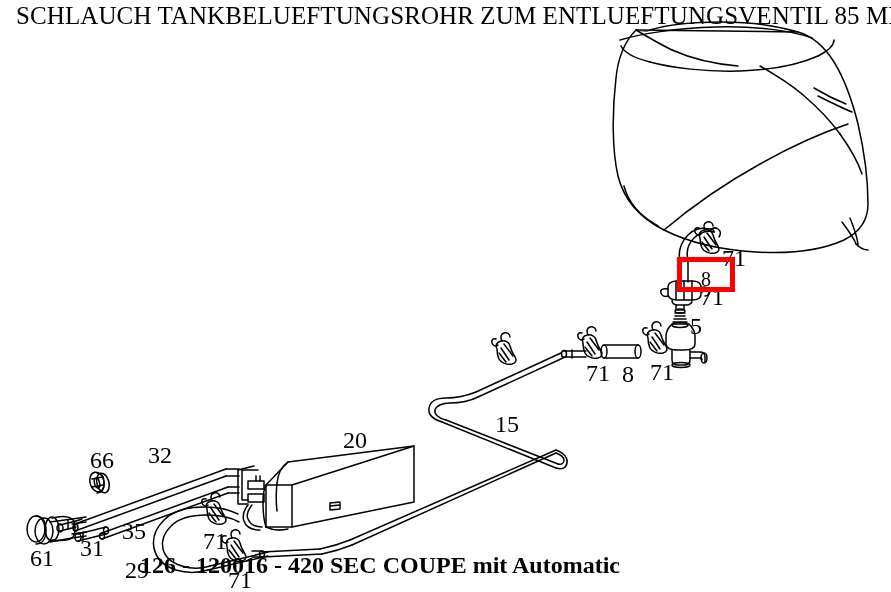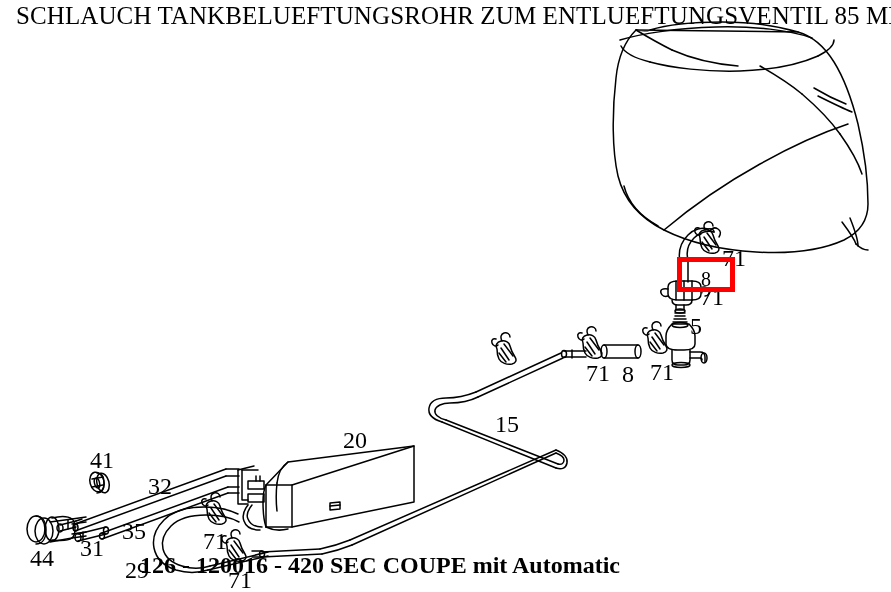--- a/index.html
+++ b/index.html
@@ -340,26 +340,26 @@
   <div class="caption-text">126 - 120016 - 420 SEC COUPE mit Automatic</div>
 
   <div class="part-label" style="left:722px; top:248px;">71</div>
   <div class="part-label" style="left:700px; top:287px;">71</div>
   <div class="part-label" style="left:690px; top:316px;">5</div>
   <div class="part-label" style="left:586px; top:363px;">71</div>
   <div class="part-label" style="left:622px; top:364px;">8</div>
   <div class="part-label" style="left:650px; top:362px;">71</div>
   <div class="part-label" style="left:495px; top:414px;">15</div>
   <div class="part-label" style="left:327px; top:430px;margin-left:16px;">20</div>
-  <div class="part-label" style="left:90px;  top:450px;">41</div>
-  <div class="part-label" style="left:148px; top:476px;font-family:Liberation Serif, serif;">32</div>
+  <div class="part-label" style="left:90px;  top:450px;">66</div>
+  <div class="part-label" style="left:148px; top:445px;font-family:Liberation Serif, serif;">32</div>
   <div class="part-label" style="left:122px; top:521px;">35</div>
   <div class="part-label" style="left:203px; top:531px;">71</div>
   <div class="part-label" style="left:80px;  top:538px;">31</div>
-  <div class="part-label" style="left:30px;  top:548px;">44</div>
+  <div class="part-label" style="left:30px;  top:548px;">61</div>
   <div class="part-label" style="left:125px; top:560px;">29</div>
   <div class="part-label" style="left:228px; top:570px;">71</div>
 
   <div class="highlight-box" style="left:677px; top:257px; width:58px; height:35px;">
     <div class="hl-label" style="left:19px; top:6px;">8</div>
   </div>
 
 </div>
 
 </body></html>

